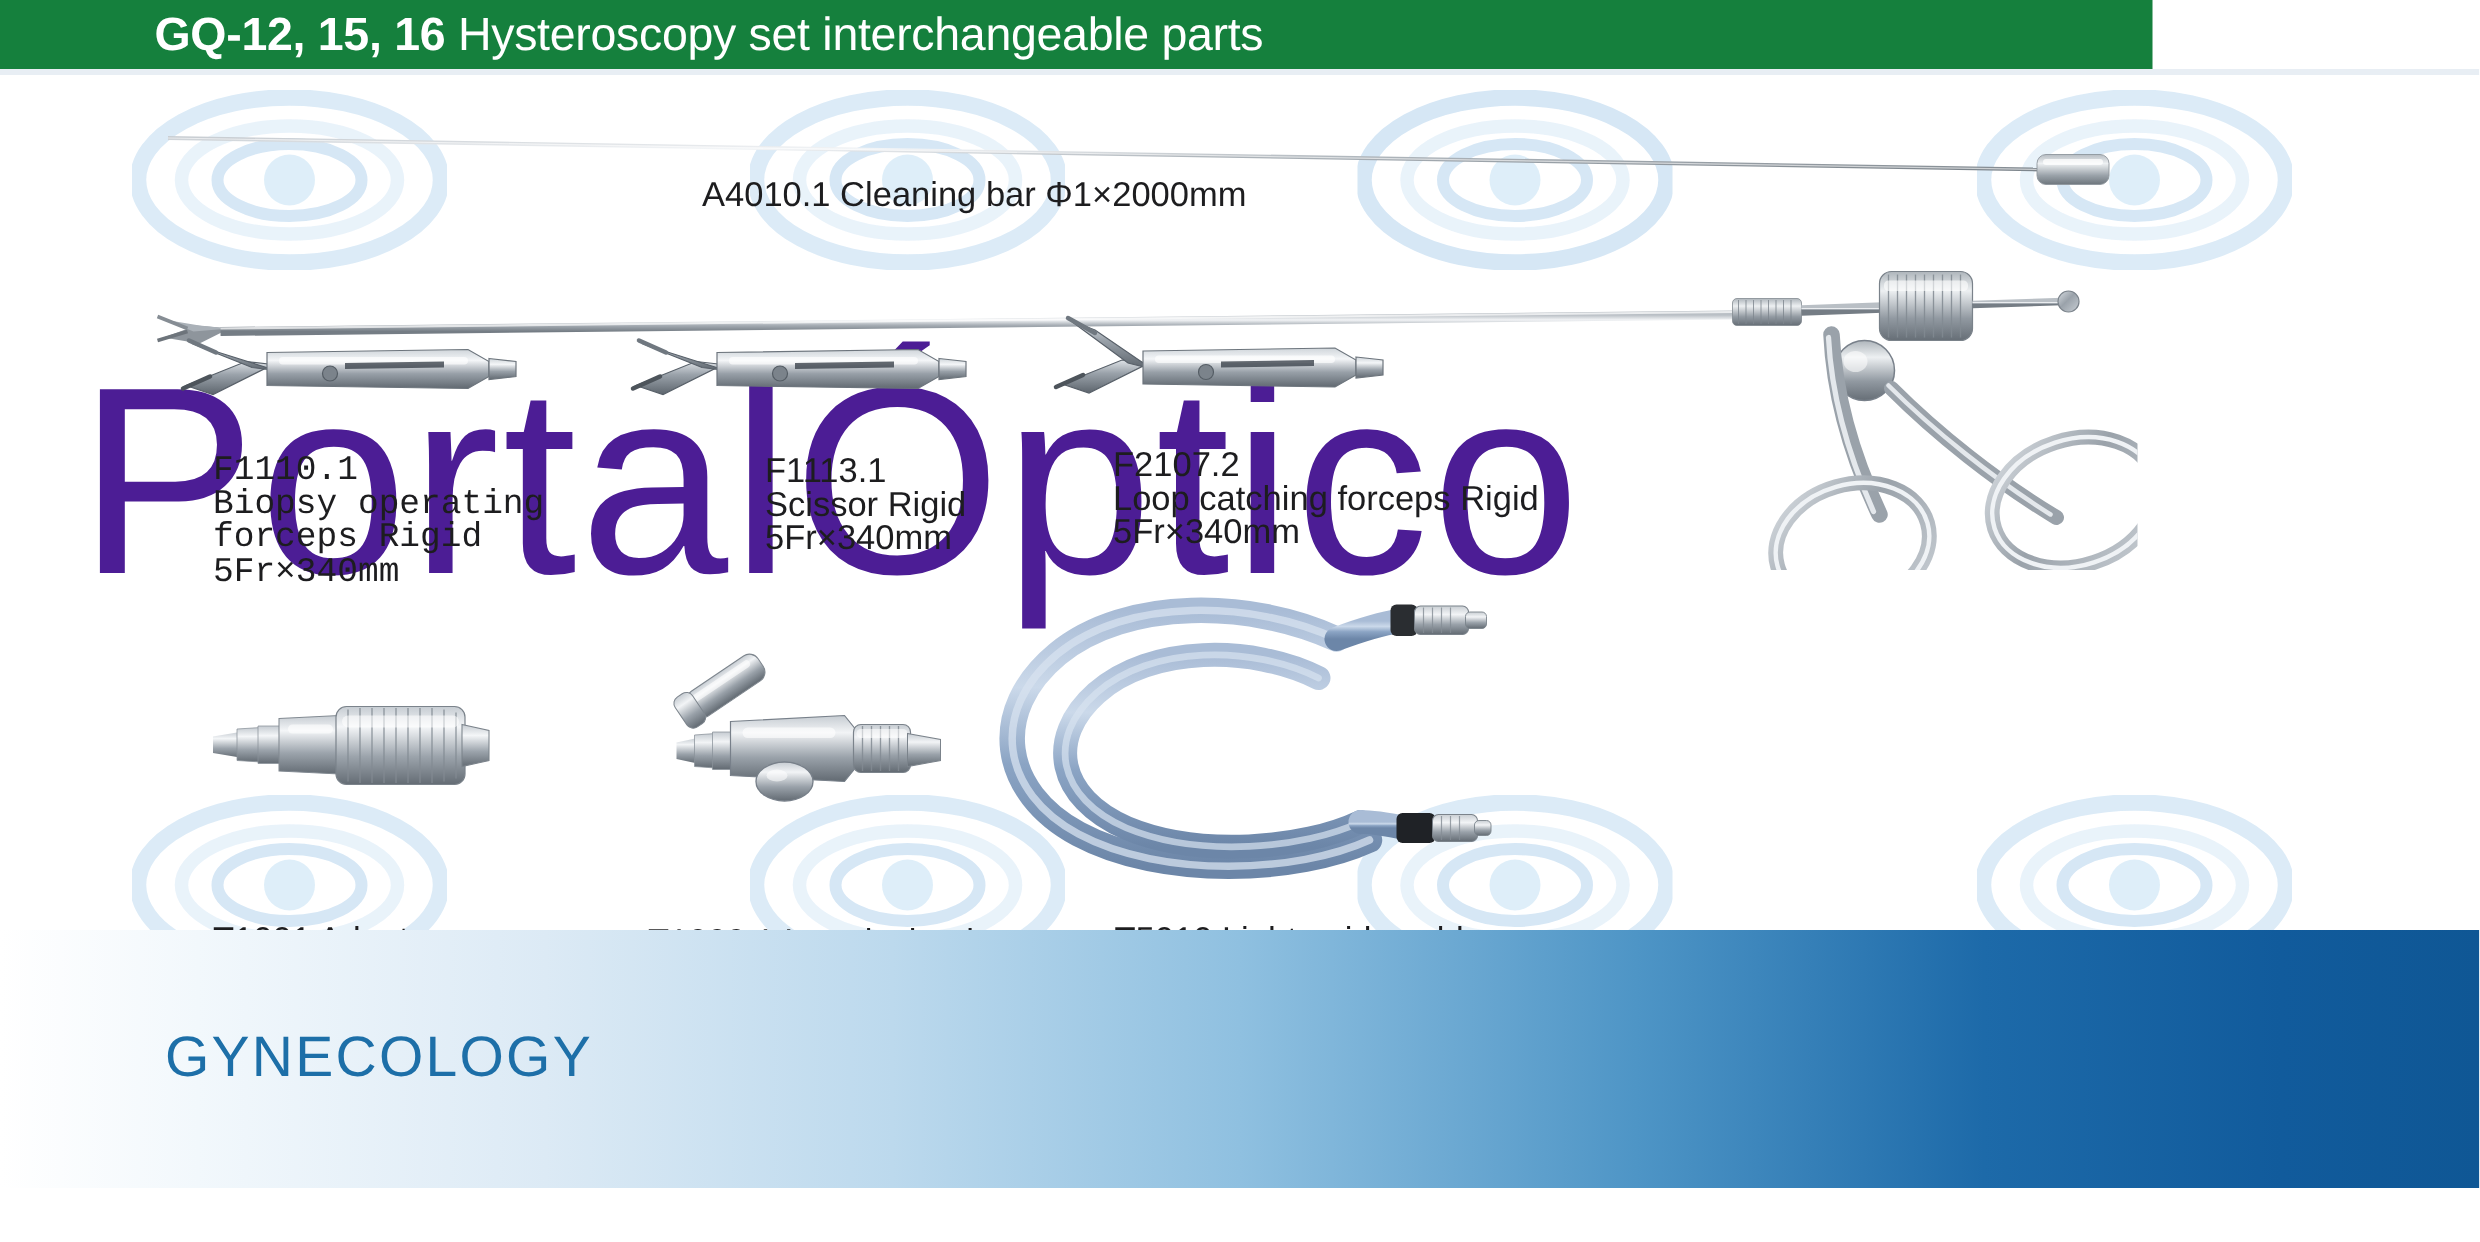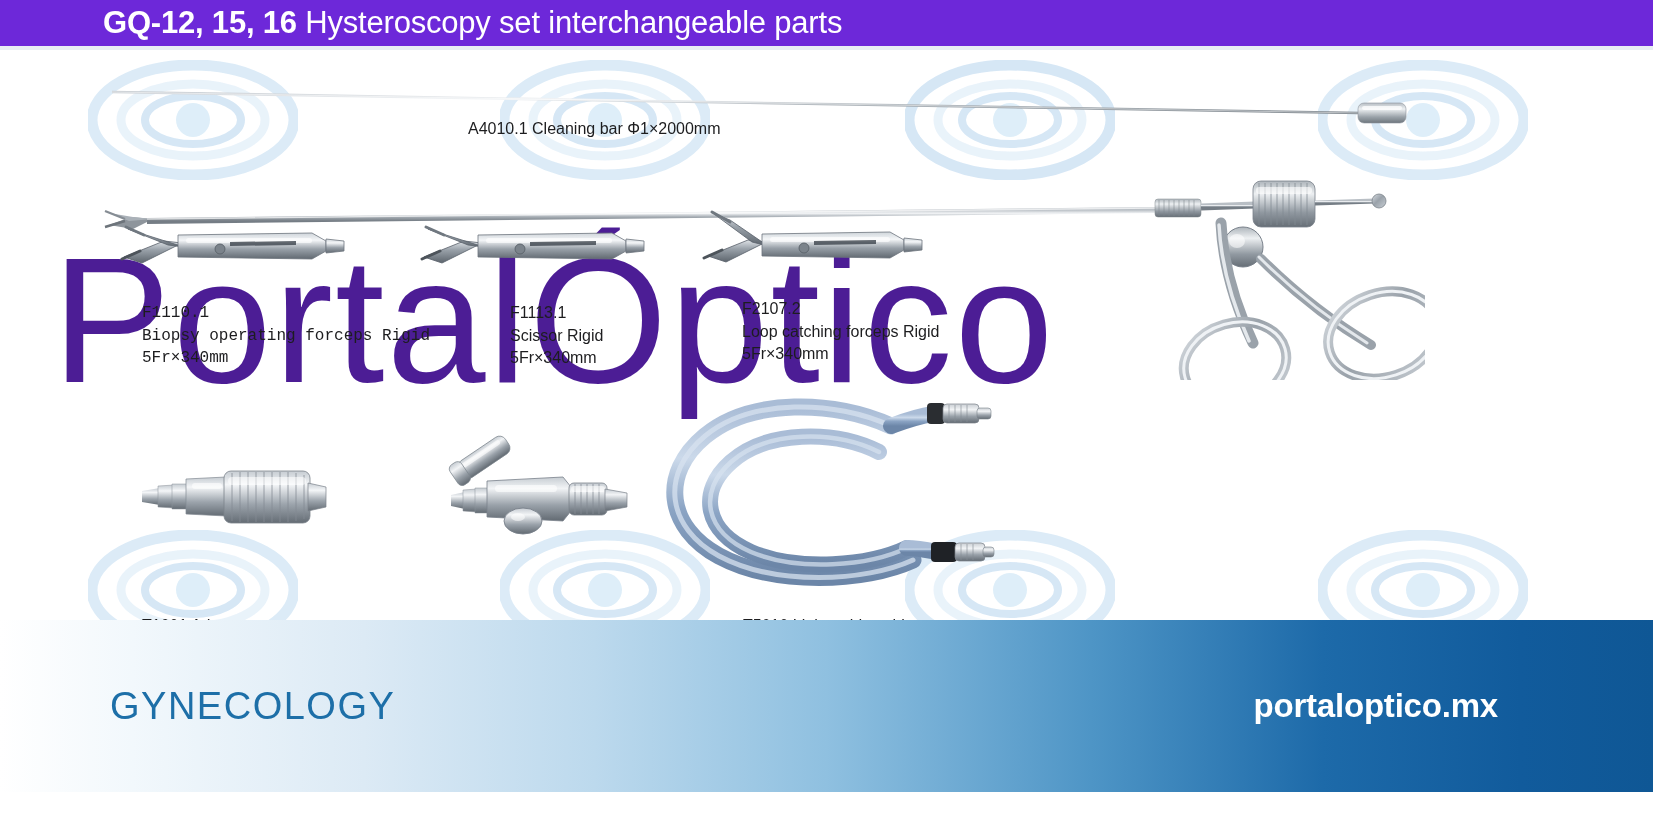--- a/index.html
+++ b/index.html
@@ -17,23 +17,23 @@
     width: 1653px;
     height: 828px;
     background: #ffffff;
     overflow: hidden;
   }
 
   
   #header-bar {
     position: absolute;
     left: 0; top: 0;
-    width: 1653px;
+    width: 1435px;
     height: 46px;
-    background: #6d28d9;
+    background: #15803d;
     overflow: hidden;
   }
   #header-title {
     position: absolute;
     left: 103px;
     top: 50%;
     transform: translateY(-50%);
     white-space: nowrap;
     font-size: 31px;
     letter-spacing: -0.2px;
@@ -87,21 +87,21 @@
   }
   .eye-wm svg { display: block; }
 
   
   .art { position: absolute; pointer-events: none; }
 
   
   .label {
     position: absolute;
     color: #1d1d1f;
-    font-size: 16px;
+    font-size: 23px;
     line-height: 22.5px;
     white-space: pre-line;
   }
 
   
   #footer-bar {
     position: absolute;
     left: 0;
     top: 620px;
     width: 1653px;
@@ -544,17 +544,16 @@
 
     <div class="label" style="left:743px; top:565px; width:300px;">T5010  Light guide cable
 Φ4.5×2000mm</div>
 
     <div class="label" style="left:468px; top:68px; width:420px;">A4010.1  Cleaning bar Φ1×2000mm</div>
 
   </div>
 
   <div id="footer-bar">
     <div id="footer-specialty">GYNECOLOGY</div>
-    <div id="footer-site">portaloptico.mx</div>
   </div>
   <div id="footer-bottom-white"></div>
 
 </div>
 
 </body></html>

